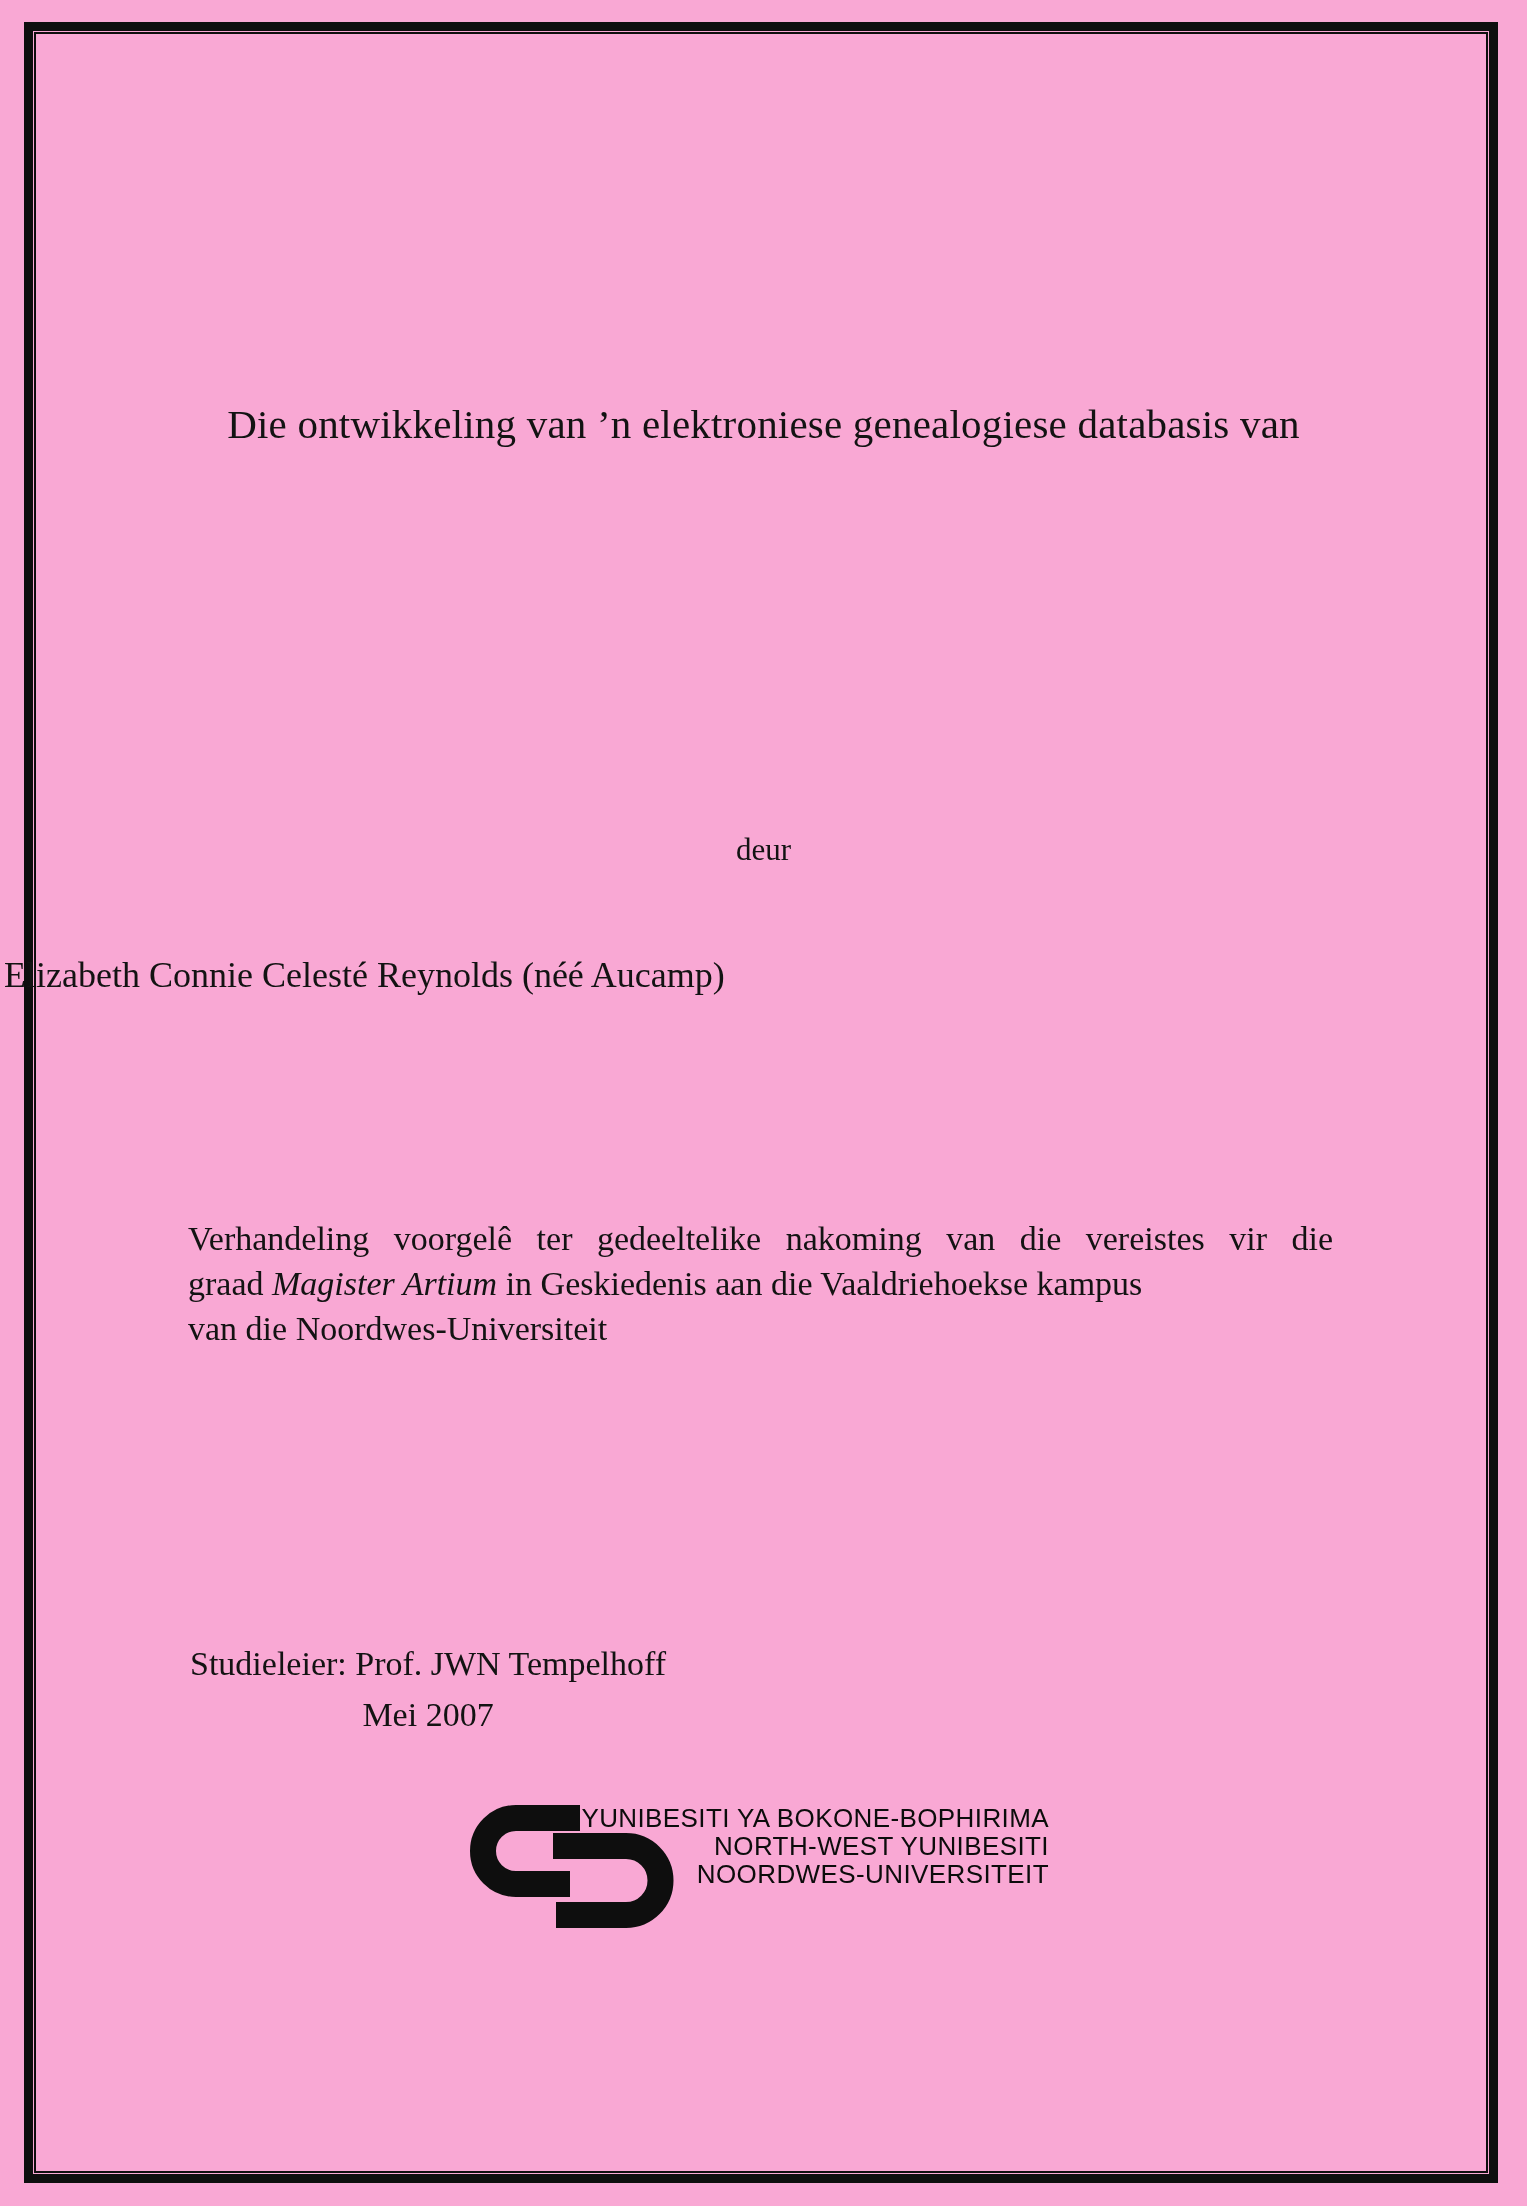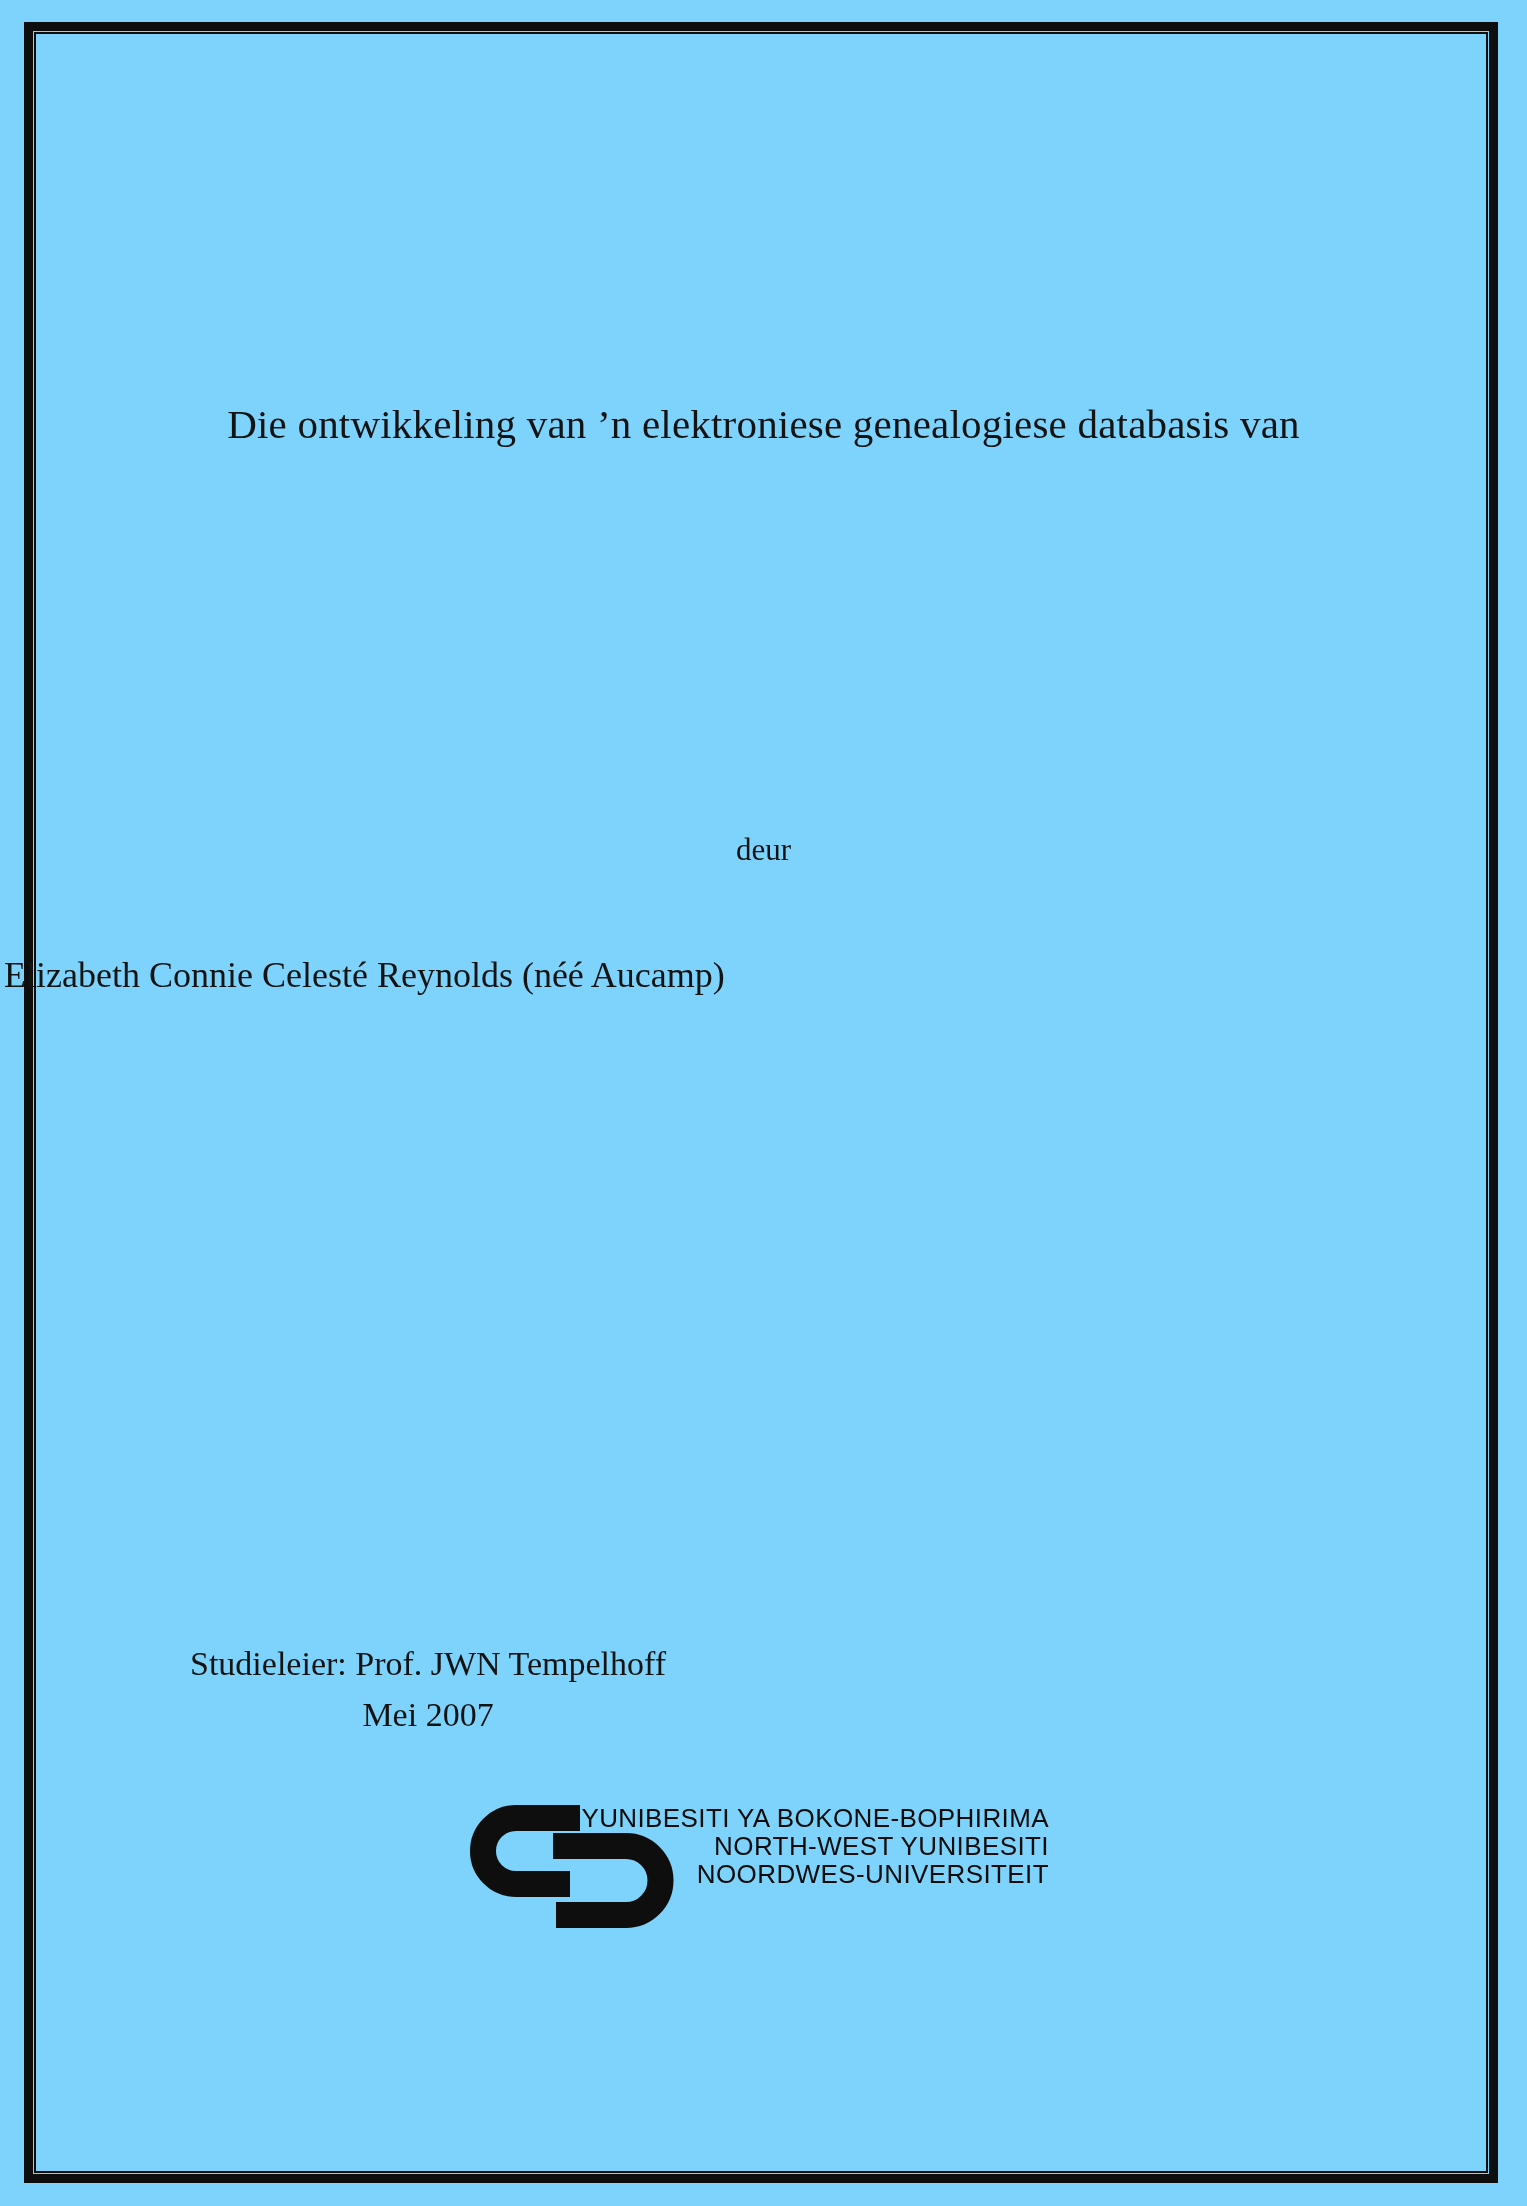--- a/index.html
+++ b/index.html
@@ -4,21 +4,21 @@
 <style>
   html, body {
     margin: 0;
     padding: 0;
     background: #ffffff;
   }
   .page {
     position: relative;
     width: 1527px;
     height: 2206px;
-    background: #7dd3fc;
+    background: #f9a8d4;
     color: #131313;
     font-family: "Liberation Serif", "DejaVu Serif", serif;
     overflow: hidden;
   }
   
   .frame-outer {
     position: absolute;
     top: 22px; left: 24px; right: 29px; bottom: 23px;
     border: 9px solid #0e0e0e;
   }
@@ -98,20 +98,25 @@
   </div>
 
   <div class="title">
     <div>Die ontwikkeling van ’n elektroniese genealogiese databasis van</div>
   </div>
 
   <div class="byline">deur</div>
 
   <div class="author">Elizabeth Connie Celesté Reynolds (néé Aucamp)</div>
 
+  <div class="statement">
+    <div class="just">Verhandeling voorgelê ter gedeeltelike nakoming van die vereistes vir die</div>
+    <div><span>graad </span><i>Magister Artium</i><span> in Geskiedenis aan die Vaaldriehoekse kampus</span></div>
+    <div>van die Noordwes-Universiteit</div>
+  </div>
 
   <div class="supervisor">
     <div>Studieleier: Prof. JWN Tempelhoff</div>
     <div>Mei 2007</div>
   </div>
 
   <div class="logo">
     <svg class="logo-mark" width="206" height="132" viewBox="0 0 206 132" aria-hidden="true">
       <path d="M 112 18 H 48 A 33 33 0 0 0 48 84 H 102" fill="none" stroke="#0e0e0e" stroke-width="26" stroke-linecap="butt"></path>
       <path d="M 85 46 H 158 A 34.5 34.5 0 0 1 158 115 H 88" fill="none" stroke="#0e0e0e" stroke-width="26" stroke-linecap="butt"></path>

